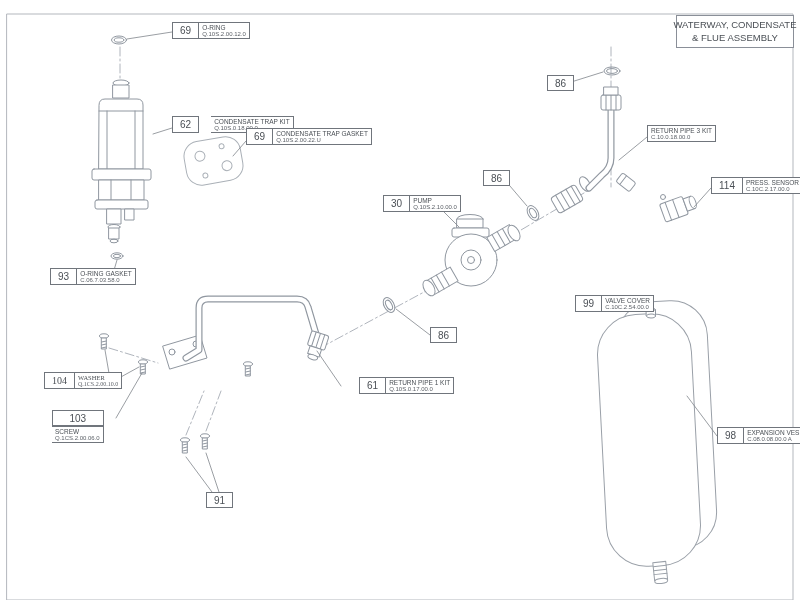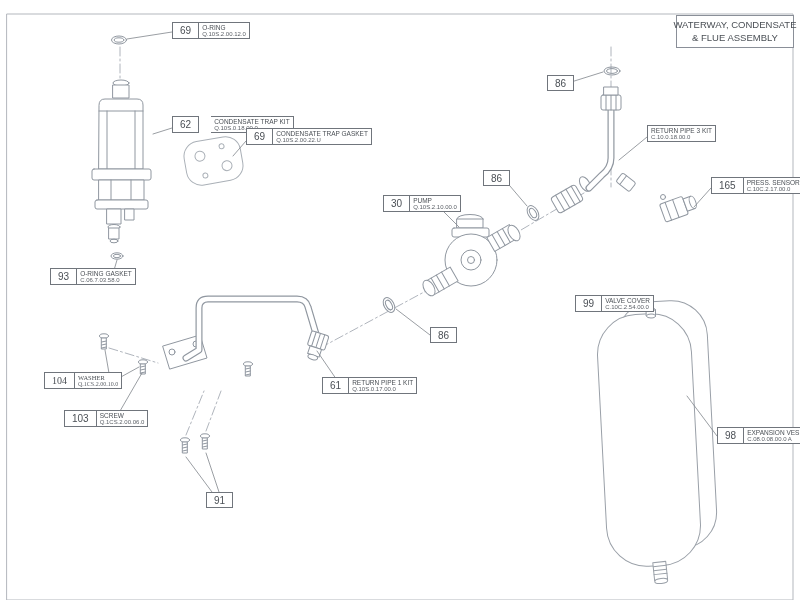--- a/index.html
+++ b/index.html
@@ -290,33 +290,33 @@
   </div>
 
   <div class="callout" style="left:44px;top:365px;font-family:Liberation Serif, serif;">
     <span class="co-num">104</span>
     <span class="co-body">
       <span class="co-name">WASHER</span>
       <span class="co-code">Q.1CS.2.00.10.0</span>
     </span>
   </div>
 
-  <div class="callout" style="left:64px;top:403px;">
+  <div class="callout" style="left:52px;top:403px;flex-direction:column;">
     <span class="co-num">103</span>
     <span class="co-body">
       <span class="co-name">SCREW</span>
       <span class="co-code">Q.1CS.2.00.06.0</span>
     </span>
   </div>
 
   <div class="callout" style="left:206px;top:485px;">
     <span class="co-num">91</span>
   </div>
 
-  <div class="callout" style="left:322px;top:370px;">
+  <div class="callout" style="left:359px;top:370px;">
     <span class="co-num">61</span>
     <span class="co-body">
       <span class="co-name">RETURN PIPE 1 KIT</span>
       <span class="co-code">Q.10S.0.17.00.0</span>
     </span>
   </div>
 
   <div class="callout" style="left:430px;top:320px;">
     <span class="co-num">86</span>
   </div>
@@ -338,21 +338,21 @@
   </div>
 
   <div class="callout" style="left:647px;top:118px;">
     <span class="co-body solo">
       <span class="co-name">RETURN PIPE 3 KIT</span>
       <span class="co-code">C.10.0.18.00.0</span>
     </span>
   </div>
 
   <div class="callout" style="left:711px;top:170px;">
-    <span class="co-num">165</span>
+    <span class="co-num">114</span>
     <span class="co-body">
       <span class="co-name">PRESS. SENSOR</span>
       <span class="co-code">C.10C.2.17.00.0</span>
     </span>
   </div>
 
   <div class="callout" style="left:575px;top:288px;">
     <span class="co-num">99</span>
     <span class="co-body">
       <span class="co-name">VALVE COVER</span>

